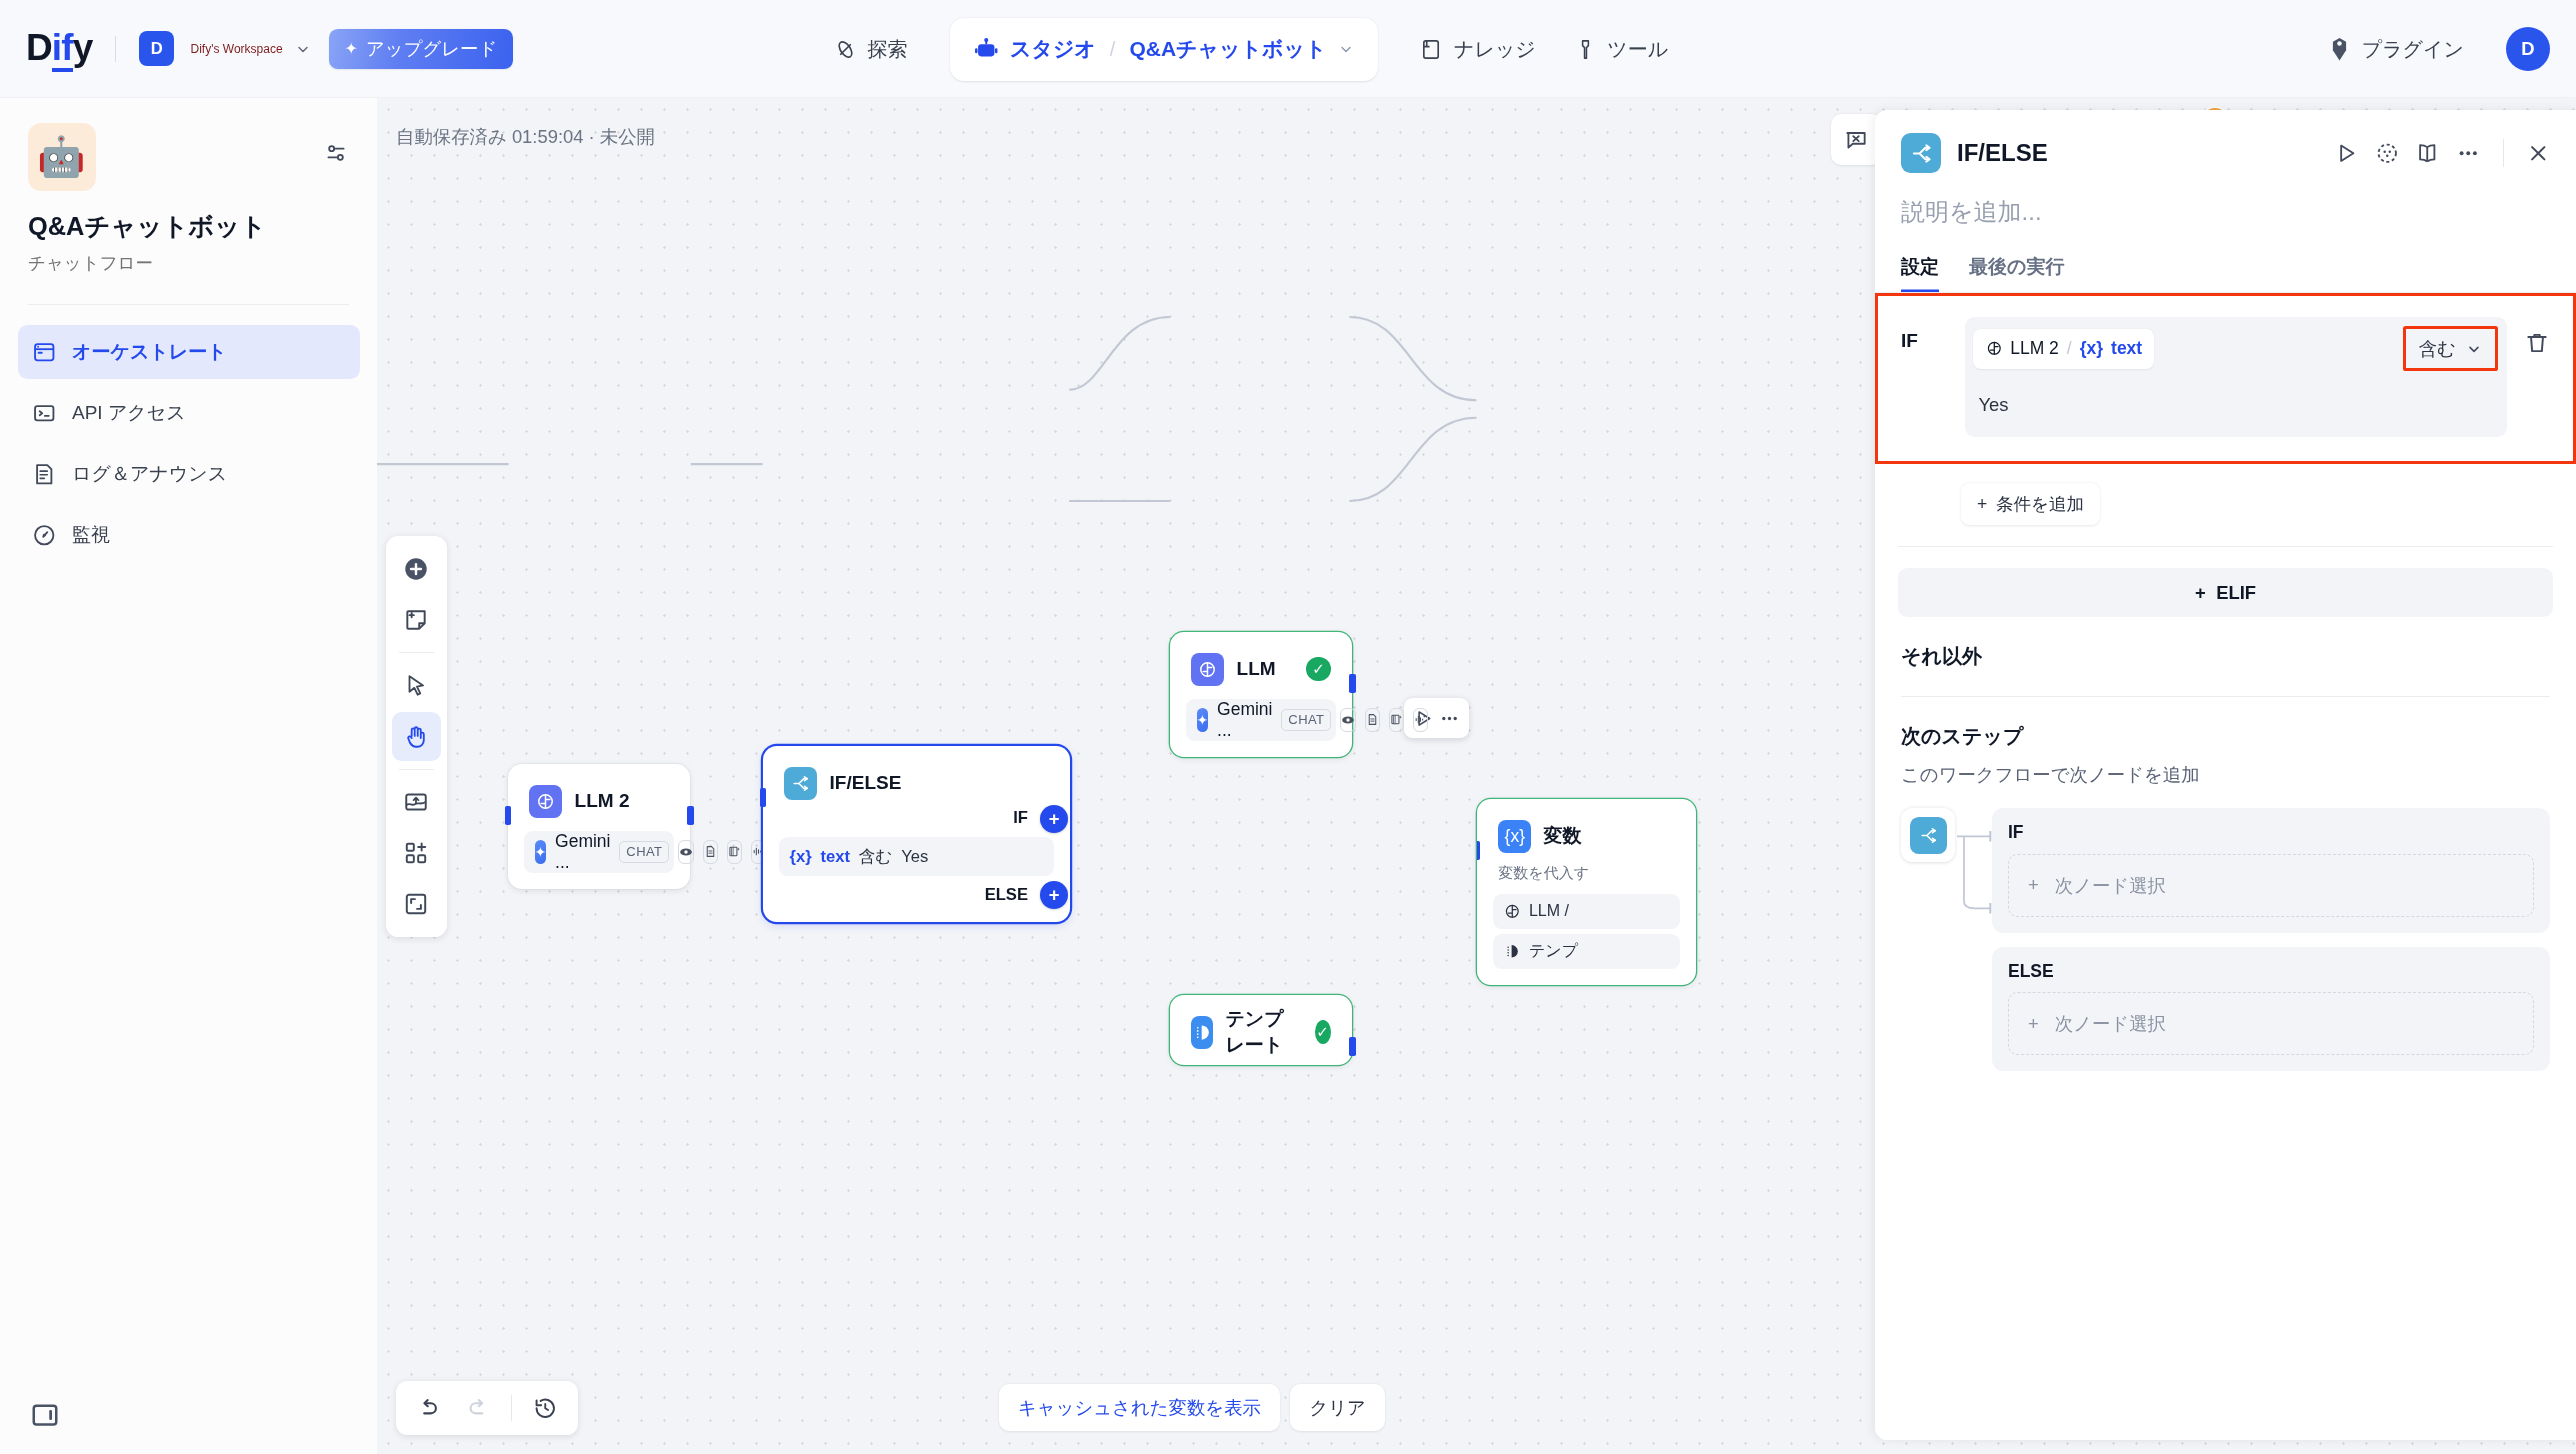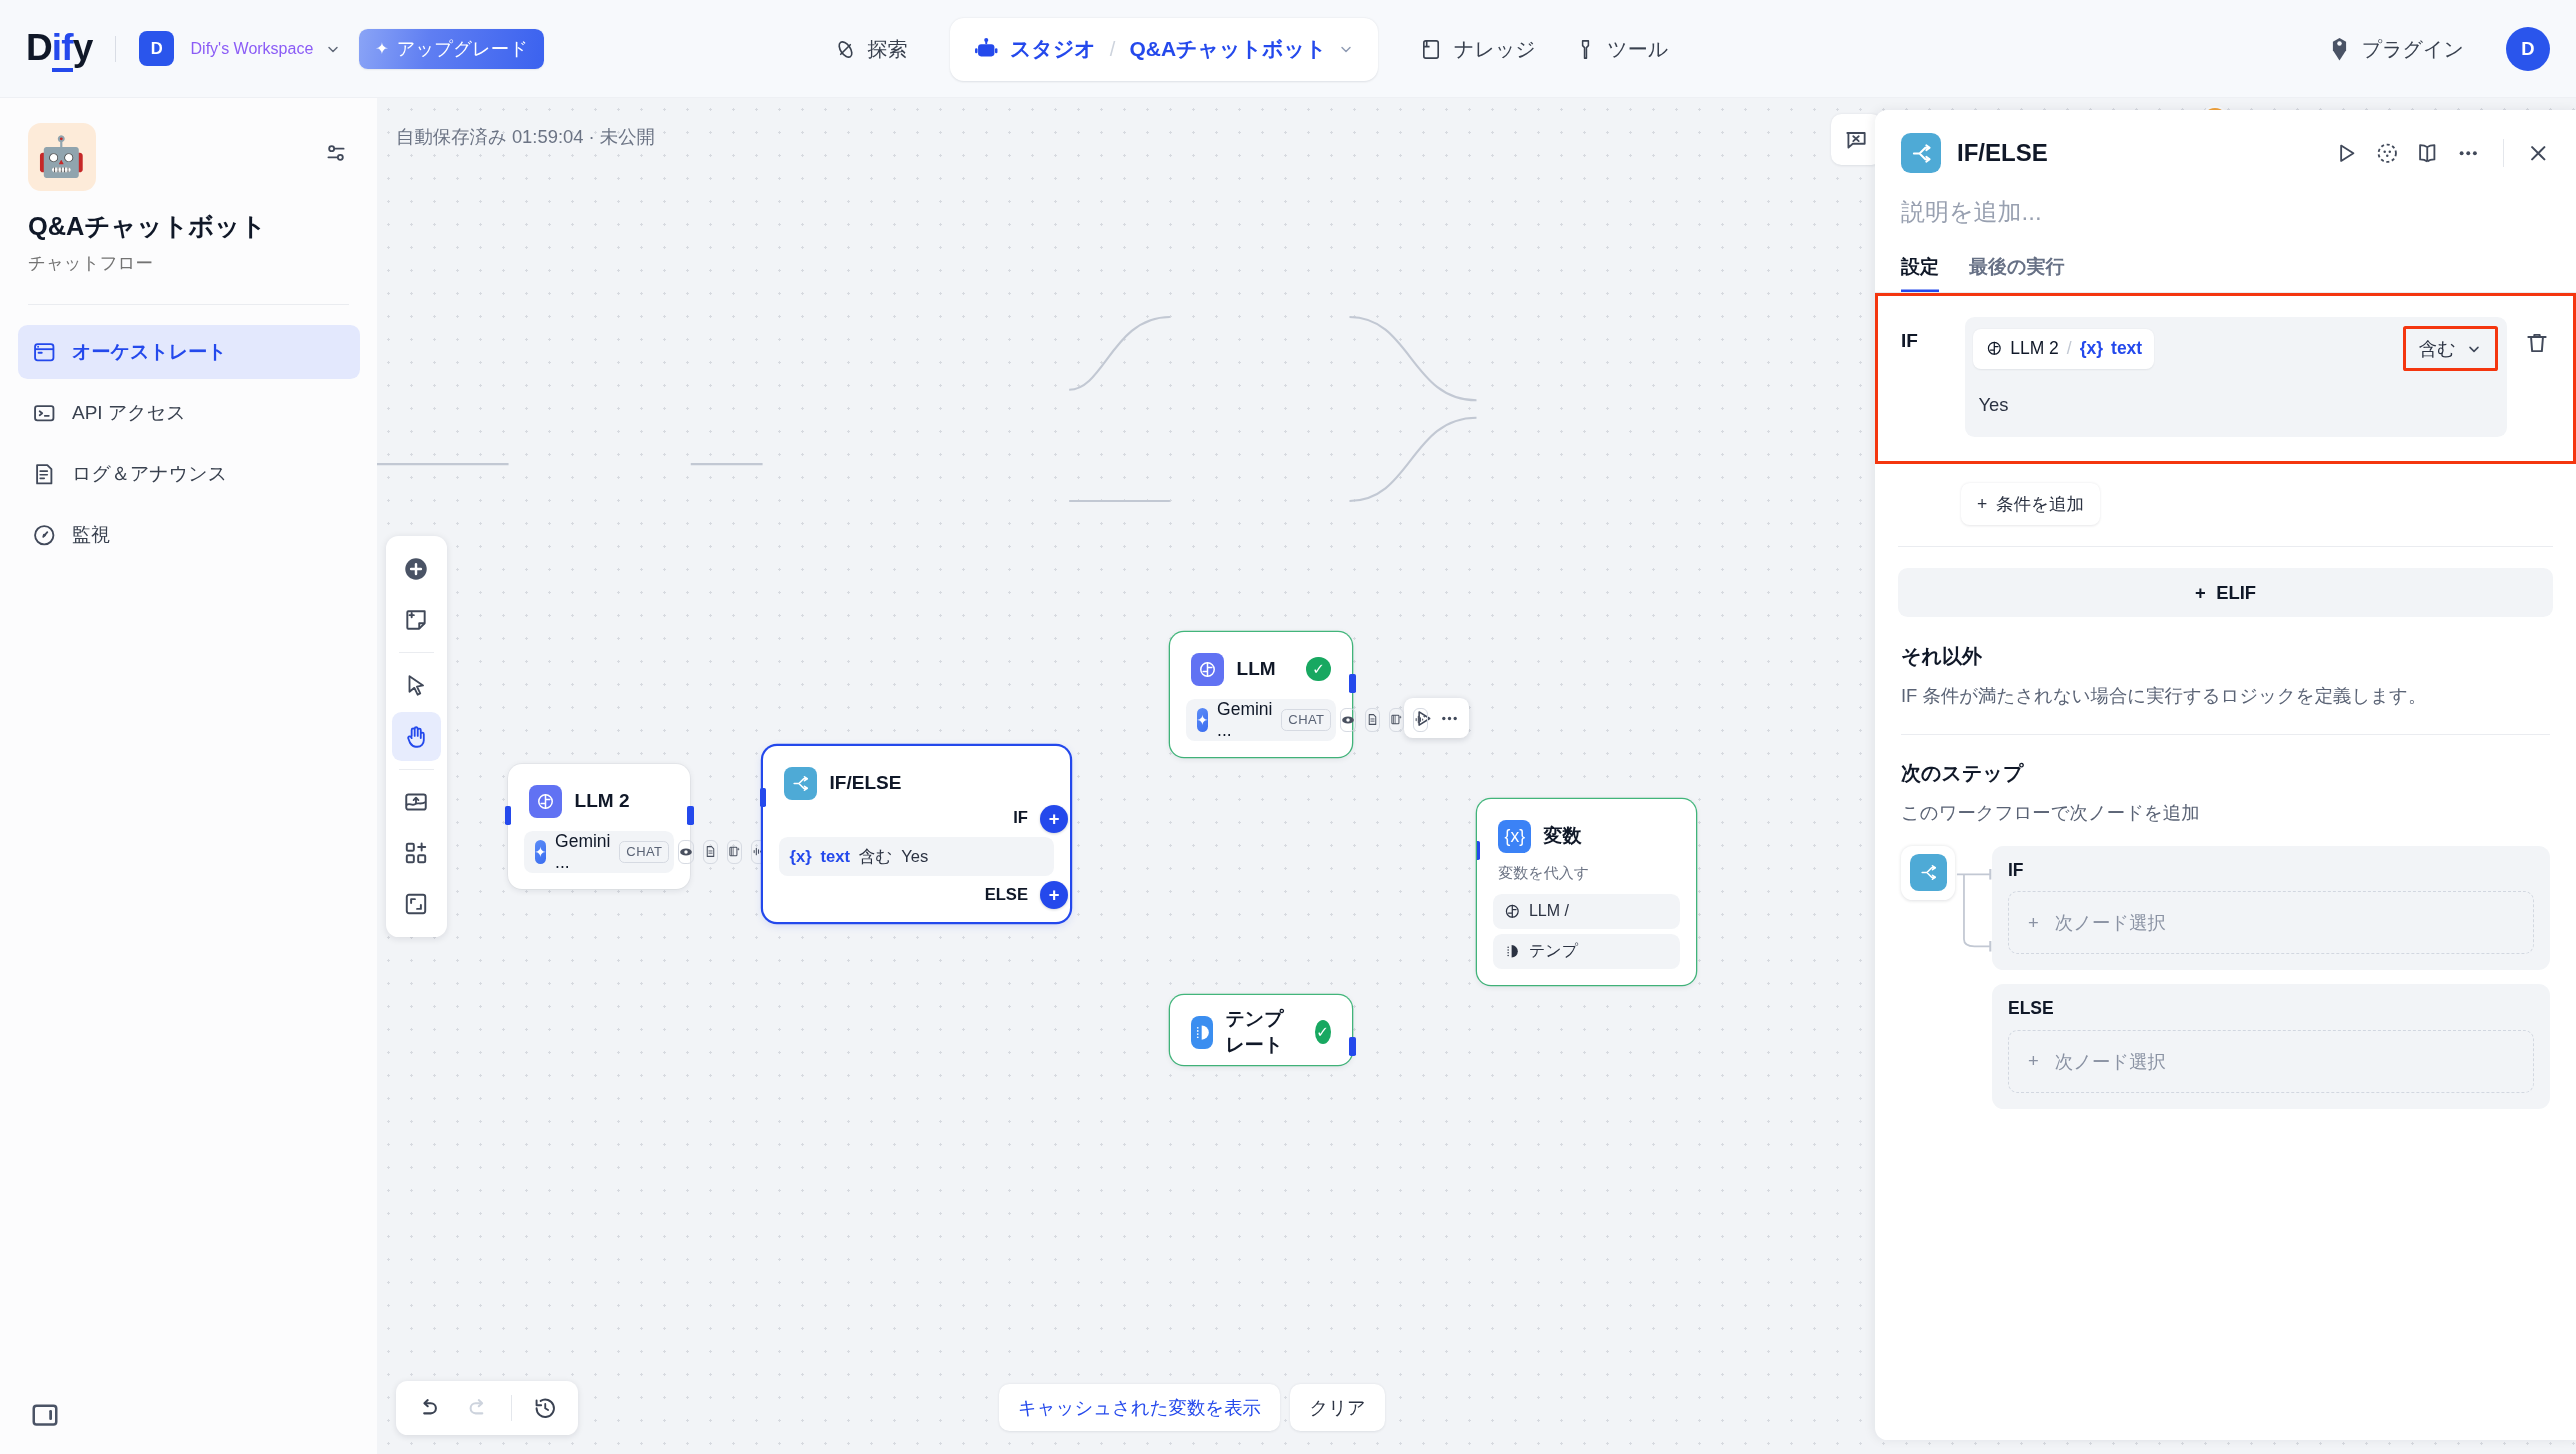--- a/index.html
+++ b/index.html
@@ -24,21 +24,21 @@
     font-size: 37px; font-weight: 700; letter-spacing: -0.9px; color: #101828;
     line-height: 1; position: relative; padding-bottom: 1.8px;
   }
   .logo .blue { color: #2449ec; border-bottom: 4.4px solid #2449ec; }
   .hdr-sep { width: 0.9px; height: 26px; background: #d9dde5; margin: 0 19px; }
   .ws-badge {
     width: 35px; height: 35px; border-radius: 8px; background: #2a55ec;
     color: #fff; font-size: 16.6px; font-weight: 600;
     display: flex; align-items: center; justify-content: center;
   }
-  .ws-name { font-size: 16px; color: #8b5cf6; margin-left: 12.3px; }
+  .ws-name { font-size: 12px; color: #7f1d1d; margin-left: 12.3px; }
   .chev { margin-left: 8px; color: #606878; font-size: 15px; }
   .upgrade-btn {
     margin-left: 14px; height: 40px; padding: 0 16px; border-radius: 8.8px;
     background: linear-gradient(100deg,#8aa4f6 0%, #5f7ef2 38%, #3b62ef 100%);
     color: #fff; font-size: 18.4px; display: flex; align-items: center; gap: 8px;
     box-shadow: 0 0.9px 1.8px rgba(16,24,40,.08);
   }
   .upgrade-btn .spark { font-size: 16px; }
 
   .hdr-center {
@@ -888,21 +888,20 @@
 
     <div class="rp-hsep"></div>
 
     <div class="elif-btn">
       <span>+</span>
       <span>ELIF</span>
     </div>
 
     <div class="sec">
       <div class="sec-title">それ以外</div>
-      <div class="sec-desc">IF 条件が満たされない場合に実行するロジックを定義します。</div>
       <div class="sec-sep"></div>
     </div>
 
     <div class="sec">
       <div class="sec-title">次のステップ</div>
       <div class="sec-desc">このワークフローで次ノードを追加</div>
     </div>
 
     <div class="steps-wrap">
       <div style="position:relative;">

